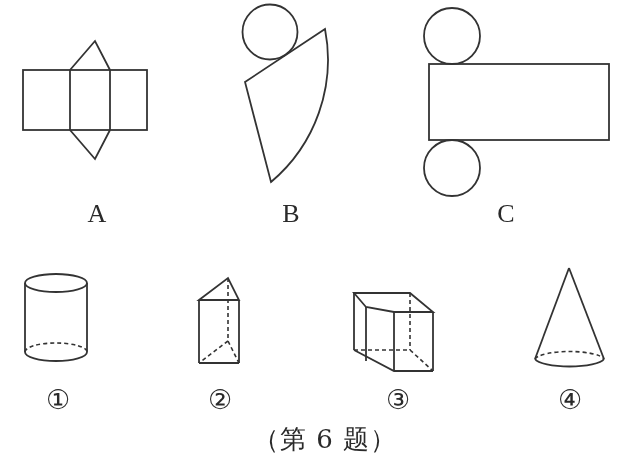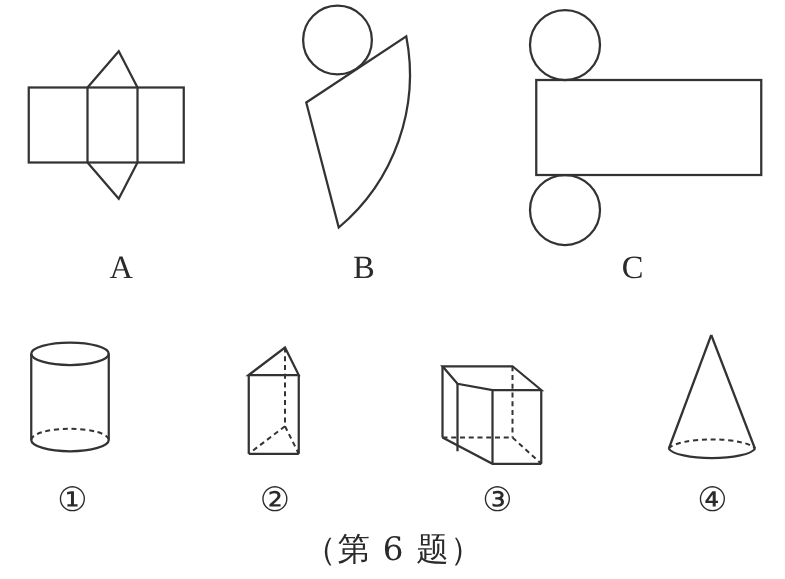--- a/index.html
+++ b/index.html
@@ -34,21 +34,21 @@
       width: 40px;
       top: 201px;
     }
     .solid-label {
       font-size: 27px;
       width: 40px;
       top: 387px;
     }
     .caption {
       position: absolute;
-      left: 230px;
+      left: 240px;
       top: 422px;
       width: 170px;
       font-size: 26px;
       font-family: "DejaVu Serif", "Liberation Serif", serif;
       text-align: center;
       color: #2a2a2a;
       letter-spacing: 1px;
     }
     .stroke { stroke: #333333; fill: none; stroke-width: 1.8; }
     .dash { stroke: #333333; fill: none; stroke-width: 1.6; stroke-dasharray: 4 3; }

